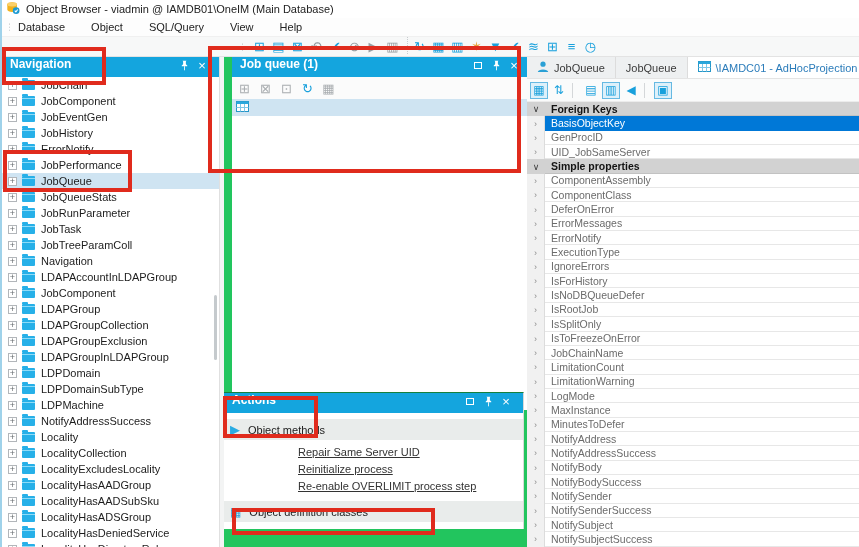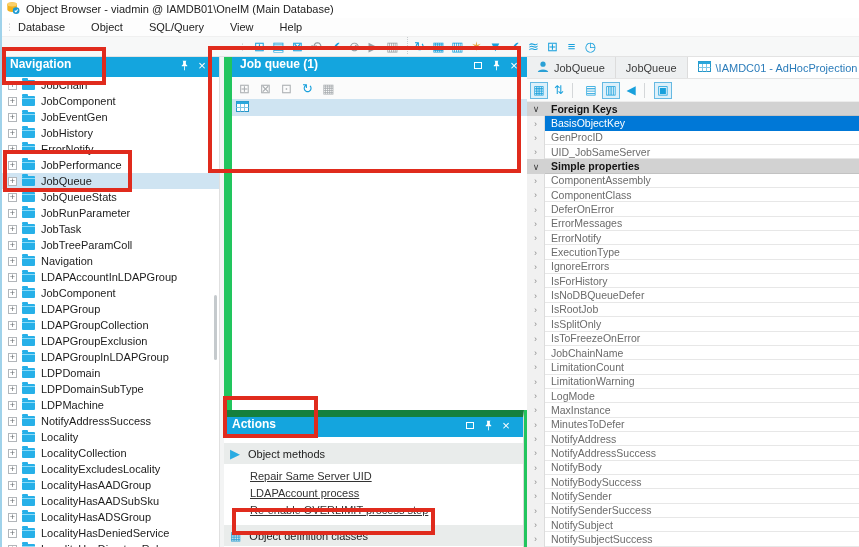--- a/index.html
+++ b/index.html
@@ -42,28 +42,28 @@
   .folder::before { content:""; position:absolute; left:0; top:-2px; width:6px; height:2px; background:#27b0e8; border-radius:1px 1px 0 0; }
   .folder::after { content:""; position:absolute; left:0; top:2px; width:13px; height:1px; background:#8fdbf7; }
   #nav-scroll-thumb { position:absolute; right:2px; top:238px; width:3px; height:65px; background:#c5cacd; border-radius:2px; }
 
   #jobqueue-panel { position:absolute; left:222px; top:57px; width:300px; height:353px; background:#fff;
     border-right:1px solid #d9d9d9;margin-left:8px; }
   .jq-toolbar { height:22px; display:flex; align-items:center; gap:2px; padding-left:3px; background:#fbfbfb; }
   .jq-item { height:17px; display:flex; align-items:center; gap:5px; padding-left:4px; font-size:11px; color:#1c1c1c; white-space:nowrap; overflow:hidden; }
   .jq-item.selected { background:#cfe4f2; }
 
-  #actions-panel { position:absolute; left:222px; top:410px; width:300px; height:137px; background:#fff;
-    border-top:7px solid #15803d; border-right:1px solid #d9d9d9; overflow:hidden; }
+  #actions-panel { position:absolute; left:222px; top:392px; width:300px; height:137px; background:#fff;
+    border-top:1px solid #15803d; border-right:1px solid #d9d9d9; overflow:hidden; }
   .action-section { height:21px; margin-top:6px; background:#e9eceb; display:flex; align-items:center; gap:8px;
     padding-left:6px; font-size:11px; color:#1c1c1c; }
   .play-glyph { color:#29abe2; font-size:13px; line-height:1; }
   .grid-glyph { color:#2aa0d5; font-size:12px; line-height:1; }
   .action-links { padding:6px 0 0 26px; display:flex; flex-direction:column; }
-  .action-link { font-size:11px; color:#333; text-decoration:underline; height:17px; cursor:pointer; white-space:nowrap; }
+  .action-link { font-size:11px; color:#333; text-decoration:underline; height:17px; cursor:pointer; white-space:nowrap;margin-left:48px; }
 
   #properties-panel { position:absolute; left:525px; top:57px; width:334px; height:490px; background:#fff; }
   .tabbar { height:22px; background:#eef0f1; display:flex; border-bottom:1px solid #e4e4e4; }
   .tab { display:flex; align-items:center; gap:5px; padding:0 10px; font-size:11px; color:#3a3a3a;
     border-right:1px solid #dcdcdc; white-space:nowrap; overflow:hidden; cursor:default; }
   .tab.active { background:#fff; color:#2b7cba; }
   .ptoolbar { height:23px; background:#fafbfb; display:flex; align-items:center; gap:2px; padding-left:3px;
     border-bottom:1px solid #ececec; }
   .pti { width:18px; height:17px; display:inline-flex; align-items:center; justify-content:center;
     font-size:12px; color:#18a0dc; cursor:default; }
@@ -331,21 +331,21 @@
           </svg>
         </span>
       <span class="hbtn hclose">×</span>
     </div>
     <div class="action-section">
       <span class="play-glyph">▶</span>
       <span>Object methods</span>
     </div>
     <div class="action-links" id="action-links">
         <span class="action-link">Repair Same Server UID</span>
-        <span class="action-link">LDAPAccount process</span>
+        <span class="action-link">Reinitialize process</span>
         <span class="action-link">Re-enable OVERLIMIT process step</span>
       </div>
     <div class="action-section" style="margin-top:4px;">
       <span class="grid-glyph">▦</span>
       <span>Object definition classes</span>
     </div>
   </div>
 
   <div id="properties-panel">
     <div class="tabbar" id="prop-tabs">

